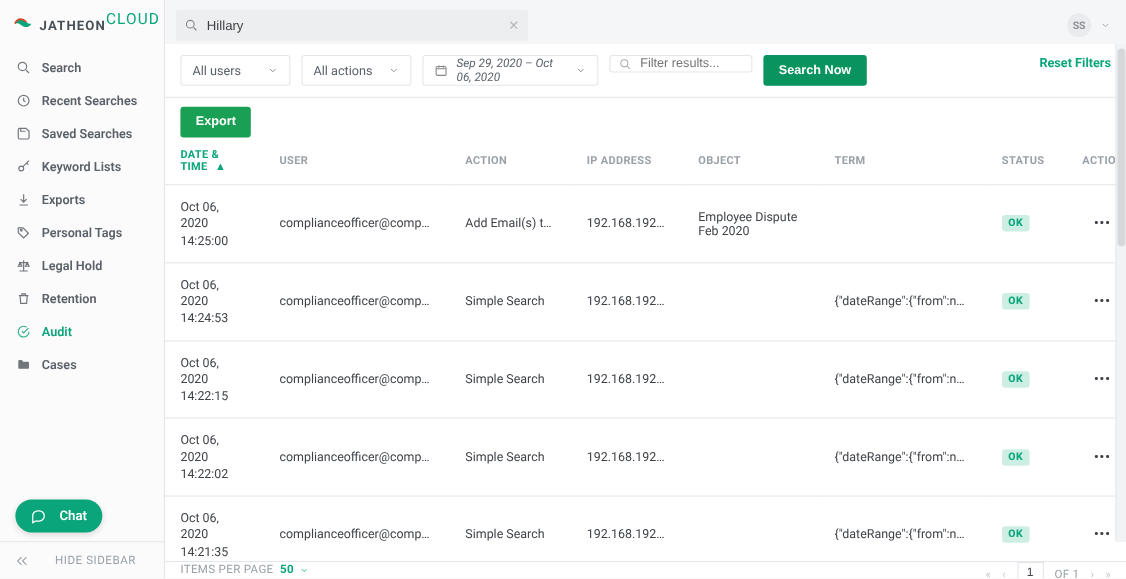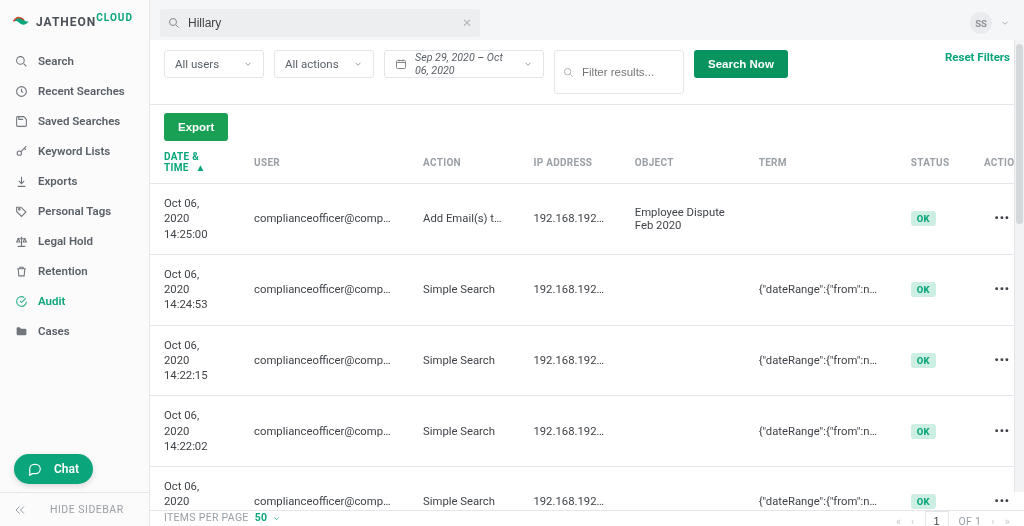--- a/index.html
+++ b/index.html
@@ -33,21 +33,21 @@
     width: 150px; flex: none;
     background: var(--bg-light);
     border-right: 1px solid var(--border);
     display: flex; flex-direction: column;
   }
   .brand {
     height: 40px; display:flex; align-items:center; padding: 0 12px; gap:6px;
   }
   .brand-mark { width:18px; height:18px; position:relative; }
   .brand-text { font-weight:700; letter-spacing:1px; color:#4a5057; font-size:12px;}
-  .brand-text .cloud { color: var(--teal); font-size:10px; vertical-align: super; font-weight:700;}
+  .brand-text .cloud { color: var(--teal); font-size:14px; vertical-align: super; font-weight:400;}
   .nav { flex:1; padding-top:6px; }
   .nav-item {
     display:flex; align-items:center; gap:10px;
     padding: 8px 14px; color: var(--text); cursor:pointer;
     font-size: 11.5px; font-weight:600;
   }
   .nav-item.active { color: var(--teal); }
   .nav-item .ic { width:14px; height:14px; display:inline-flex; align-items:center; justify-content:center; opacity:.85;}
   .sidebar-footer {
     border-top:1px solid var(--border);
@@ -85,21 +85,21 @@
   }
   .dd {
     height:28px; border:1px solid var(--border); border-radius:3px; background:#fff;
     display:flex; align-items:center; padding:0 10px; gap:8px; font-size:11.5px; color:var(--text); cursor:pointer;
   }
   .dd.users { width:100px; }
   .dd.actions { width:100px; }
   .dd.date { width:160px; }
   .dd .caret { margin-left:auto; }
   .filter-input {
-    height:44px; width:130px; border:1px solid var(--border); border-radius:3px; background:#fff;
+    height:16px; width:130px; border:1px solid var(--border); border-radius:3px; background:#fff;
     display:flex; align-items:center; padding:0 8px; gap:6px;
   }
   .filter-input input { flex:1; border:none; outline:none; background:transparent; font-size:11.5px; color:var(--text-dark);}
   .btn {
     height:28px; border:none; border-radius:3px; padding:0 14px; font-size:11.5px; font-weight:700; cursor:pointer; color:#fff;
   }
   .btn-search { background: var(--teal-dark); }
   .btn-export { background: #19a054; }
   .reset-link { margin-left:auto; color: var(--teal); font-size:11.5px; font-weight:700; cursor:pointer;}
 

